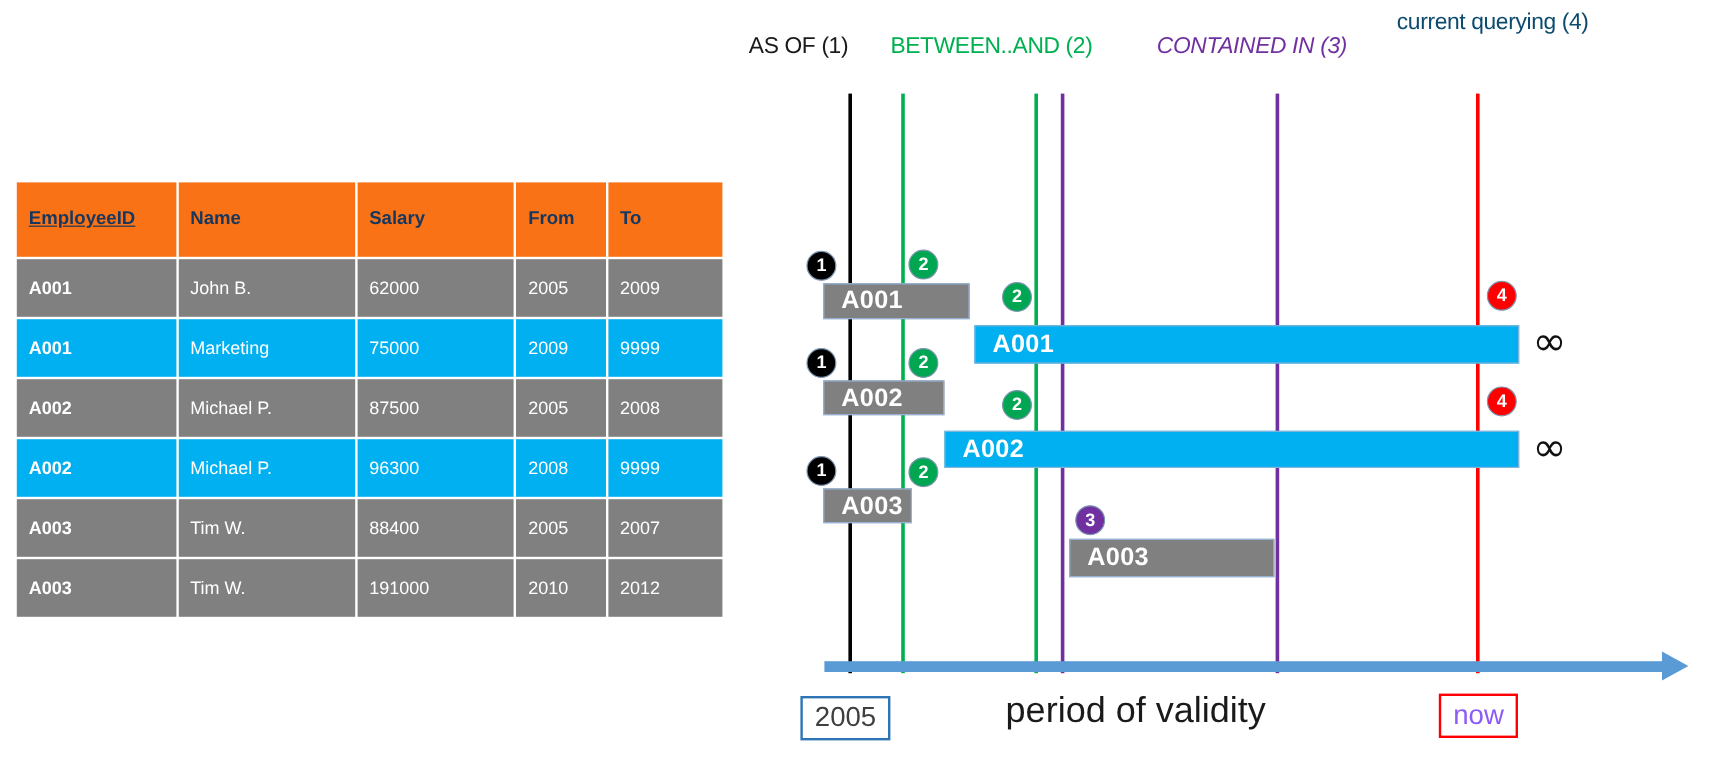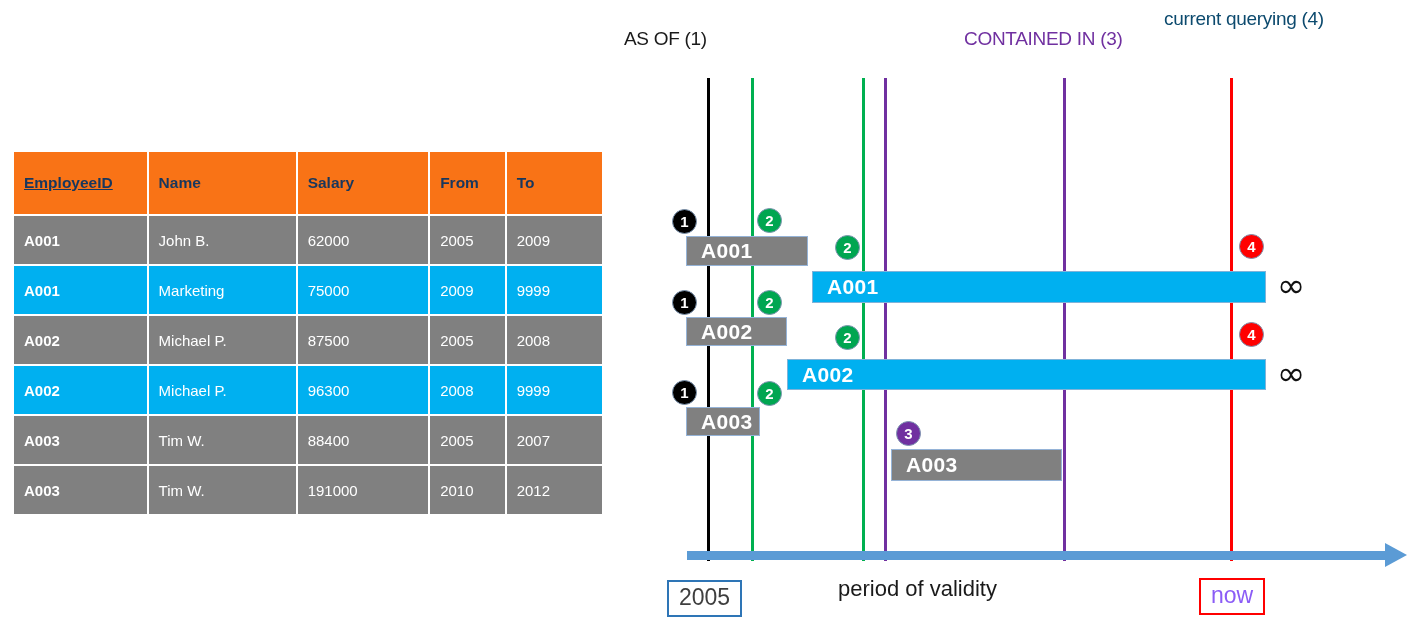--- a/index.html
+++ b/index.html
@@ -65,21 +65,21 @@
   }
 
   .legend-item {
     position: absolute;
     font-size: 19px;
     white-space: nowrap;
     letter-spacing: -0.3px;
   }
   #legend-asof      { left: 624px;  top: 28px;  color: #1a1a1a; }
   #legend-between   { left: 742px;  top: 28px;  color: #00B050; }
-  #legend-contained { left: 964px;  top: 28px;  color: #7030A0; }
+  #legend-contained { left: 964px;  top: 28px;  color: #7030A0; font-style: italic; }
   #legend-current   { left: 1164px; top: 6px;   color: #0c4a6e; line-height: 26px; }
   #legend-current .l2 { display: block; }
 
   .vline {
     position: absolute;
     width: 3px;
     top: 78px;
     height: 483px;
   }
   #vline-asof      { left: 707px;  background: #000000; }
@@ -188,21 +188,21 @@
     color: #3f3f3f;
   }
   #label-now {
     left: 1199px; top: 578px;
     border: 2px solid #FF0000;
     color: #8b5cf6;
   }
   #label-period {
     position: absolute;
     left: 838px; top: 576px;
-    font-size: 22px;
+    font-size: 30px;
     color: #1a1a1a;
     white-space: nowrap;
   }
 </style>
 </head>
 <body>
 
 <table id="employee-table">
   <colgroup>
     <col class="col-id">
@@ -262,20 +262,21 @@
       <td>191000</td>
       <td>2010</td>
       <td>2012</td>
     </tr>
   </tbody>
 </table>
 
 <div id="timeline">
 
   <div class="legend-item" id="legend-asof">AS OF (1)</div>
+  <div class="legend-item" id="legend-between">BETWEEN..AND (2)</div>
   <div class="legend-item" id="legend-contained">CONTAINED IN (3)</div>
   <div class="legend-item" id="legend-current">
     <span class="l1">current querying (4)</span>
   </div>
 
   <div class="vline" id="vline-asof"></div>
   <div class="vline" id="vline-between-1"></div>
   <div class="vline" id="vline-between-2"></div>
   <div class="vline" id="vline-contained-1"></div>
   <div class="vline" id="vline-contained-2"></div>

